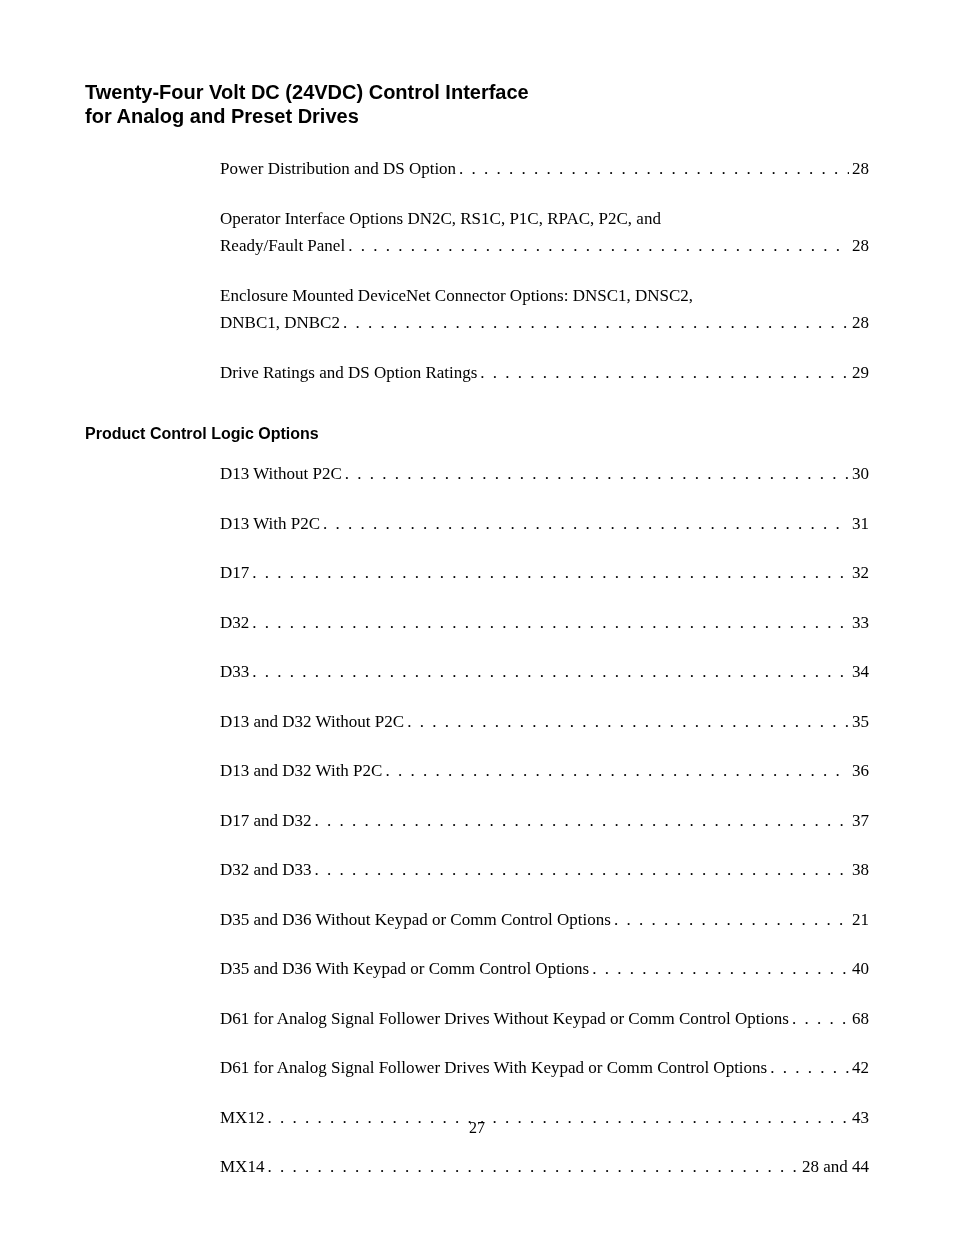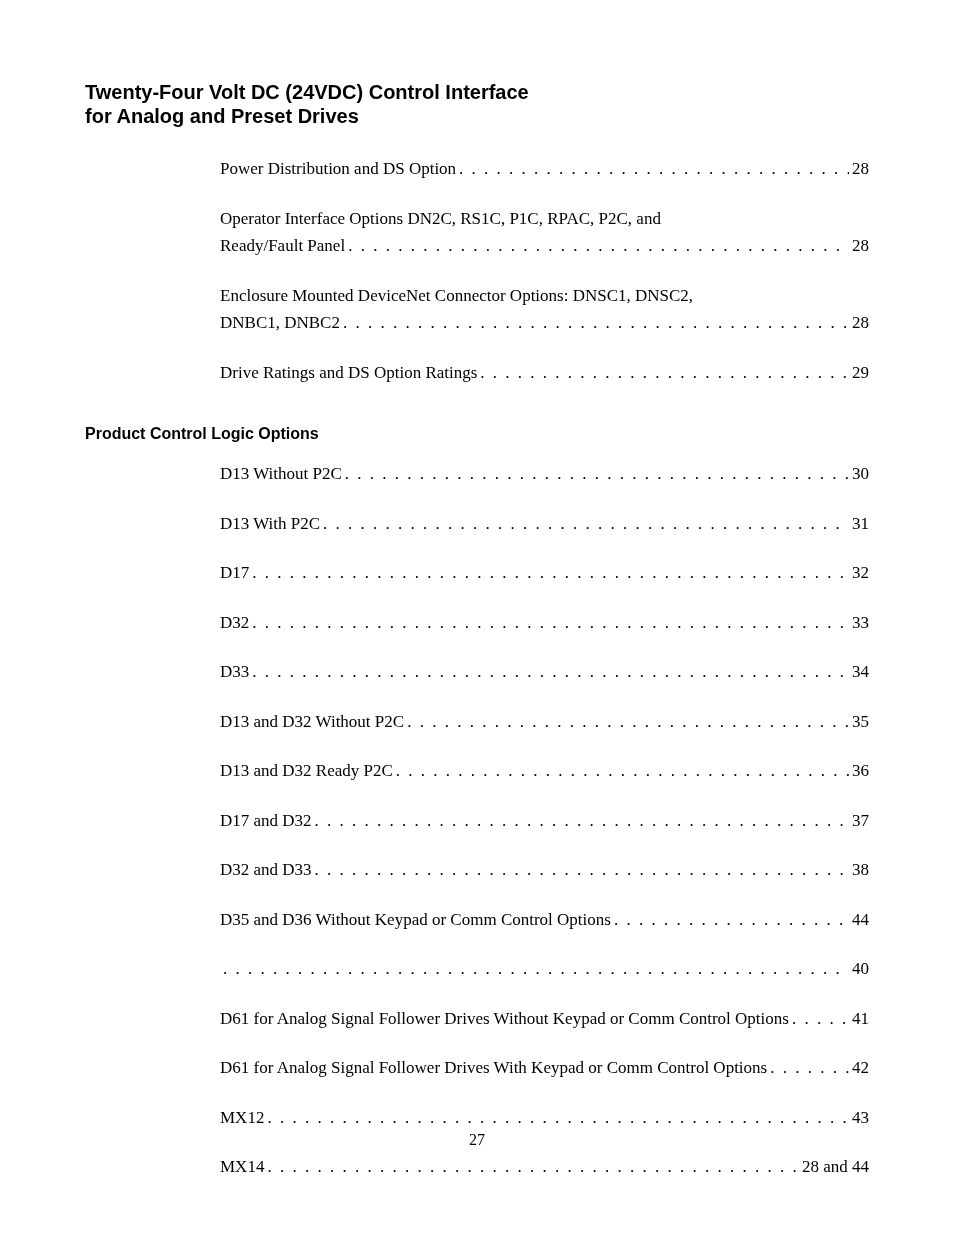--- a/index.html
+++ b/index.html
@@ -60,21 +60,21 @@
     flex: 0 0 auto;
     text-align: center;
   }
   .toc-prefix {
     display: block;
     margin-bottom: 2px;
     margin-top: 23px;
   }
   .page-number {
     position: absolute;
-    bottom: 60px;
+    bottom: 72px;
     left: 0;
     right: 0;
     text-align: center;
     font-size: 16px;
   }
 </style>
 </head>
 <body>
 
 <div class="page">
@@ -157,21 +157,21 @@
       </div>
       <div class="toc-entry">
         <div class="toc-line">
           <span class="toc-label">D13 and D32 Without P2C </span>
           <span class="toc-dots"></span>
           <span class="toc-page"> 35</span>
         </div>
       </div>
       <div class="toc-entry">
         <div class="toc-line">
-          <span class="toc-label">D13 and D32 Ready P2C </span>
+          <span class="toc-label">D13 and D32 With P2C </span>
           <span class="toc-dots"></span>
           <span class="toc-page"> 36</span>
         </div>
       </div>
       <div class="toc-entry">
         <div class="toc-line">
           <span class="toc-label">D17 and D32 </span>
           <span class="toc-dots"></span>
           <span class="toc-page"> 37</span>
         </div>
@@ -180,34 +180,35 @@
         <div class="toc-line">
           <span class="toc-label">D32 and D33 </span>
           <span class="toc-dots"></span>
           <span class="toc-page"> 38</span>
         </div>
       </div>
       <div class="toc-entry">
         <div class="toc-line">
           <span class="toc-label">D35 and D36 Without Keypad or Comm Control Options </span>
           <span class="toc-dots"></span>
-          <span class="toc-page"> 44</span>
-        </div>
-      </div>
-      <div class="toc-entry">
-        <div class="toc-line">
+          <span class="toc-page"> 21</span>
+        </div>
+      </div>
+      <div class="toc-entry">
+        <div class="toc-line">
+          <span class="toc-label">D35 and D36 With Keypad or Comm Control Options </span>
           <span class="toc-dots"></span>
           <span class="toc-page"> 40</span>
         </div>
       </div>
       <div class="toc-entry">
         <div class="toc-line">
           <span class="toc-label">D61 for Analog Signal Follower Drives Without Keypad or Comm Control Options </span>
           <span class="toc-dots"></span>
-          <span class="toc-page"> 41</span>
+          <span class="toc-page"> 68</span>
         </div>
       </div>
       <div class="toc-entry">
         <div class="toc-line">
           <span class="toc-label">D61 for Analog Signal Follower Drives With Keypad or Comm Control Options </span>
           <span class="toc-dots"></span>
           <span class="toc-page"> 42</span>
         </div>
       </div>
       <div class="toc-entry">

